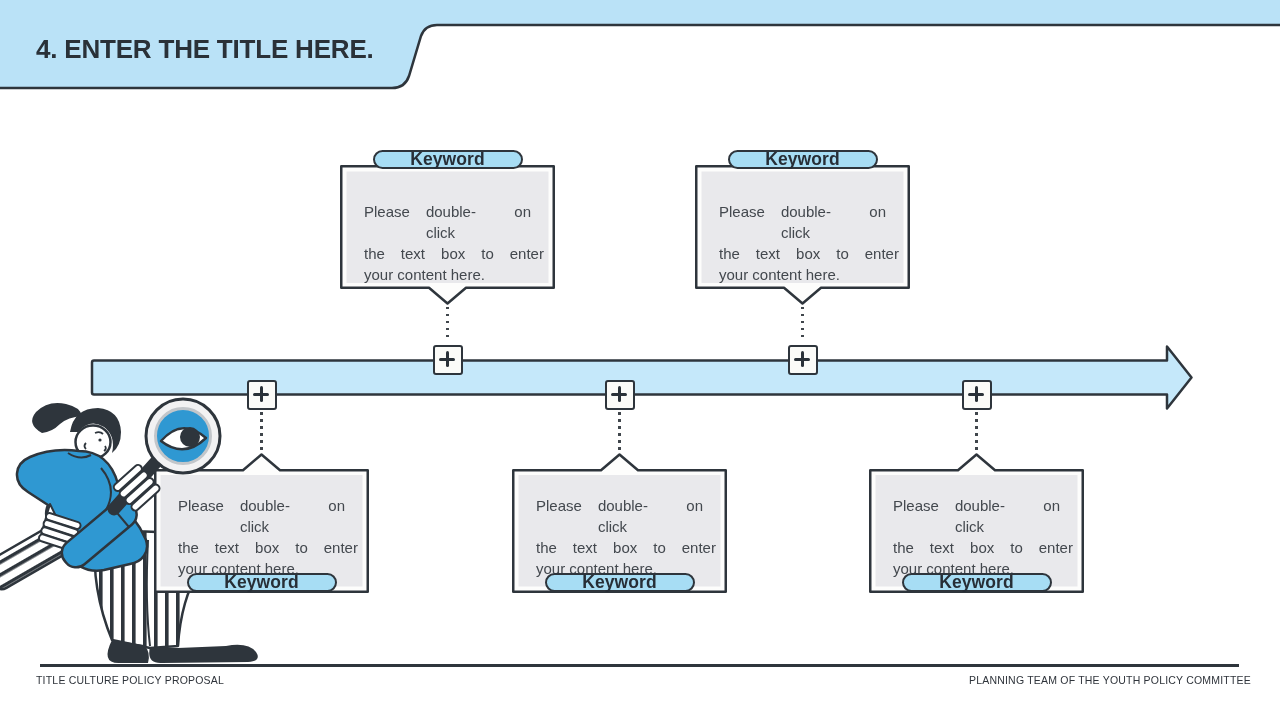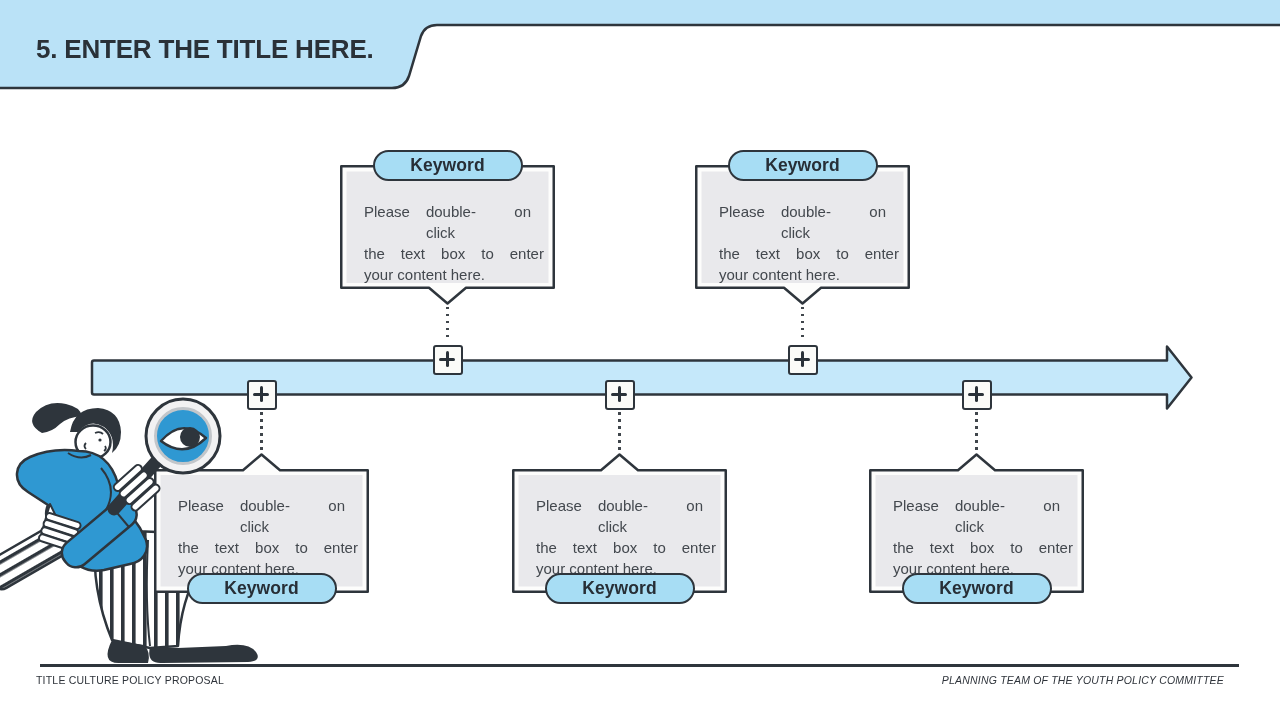--- a/index.html
+++ b/index.html
@@ -28,54 +28,54 @@
   .marker .ph{width:16px;height:3px;left:4.5px;top:11px;}
   .marker .pv{width:3px;height:16px;left:11px;top:4.5px;}
   .dots{
     position:absolute; width:2.5px; z-index:2;
     background:repeating-linear-gradient(to bottom,#40464c 0 2.5px,transparent 2.5px 7px);
   }
   
   .callout{position:absolute; width:215px; z-index:2;}
   .callout svg{position:absolute;left:0;top:0;}
   .pill{
-    position:absolute; width:150px; height:31px; box-sizing:border-box; z-index:4;
+    position:absolute; width:150px; height:19px; box-sizing:border-box; z-index:4;
     background:var(--pill); border:2.5px solid var(--dark); border-radius:17px;
     display:flex; align-items:center; justify-content:center;
     font-size:17.5px; font-weight:700; color:#272e36; letter-spacing:0.1px;
   }
   .body-text{
     position:absolute; width:167px; z-index:3;
     font-size:15px; font-weight:500; color:var(--body-text); line-height:21px;
   }
   .bt-line{display:flex;gap:16px;}
   .bt-line.just{justify-content:space-between;}
   
   #footer-line{position:absolute; left:40px; top:664px; width:1199px; height:2.5px;
     background:var(--dark); z-index:1;}
   .footer-text{
     position:absolute; top:674px; font-size:10.5px; color:#2f343b;
     letter-spacing:0.2px; z-index:1; white-space:nowrap;
   }
   #footer-left{left:36px;}
-  #footer-right{right:56px; font-style:italic;}
+  #footer-right{right:29px; }
   
   #person-back{position:absolute; left:0; top:395px; z-index:1; pointer-events:none;}
   #person-front{position:absolute; left:60px; top:390px; z-index:4; pointer-events:none;}
 </style>
 </head>
 <body>
 
 <div id="slide">
 
   <svg id="banner-svg" width="1280" height="95" viewBox="0 0 1280 95" aria-hidden="true">
     <path d="M0,0 H1280 V25 H437 Q425,25 421,36 L409,76 Q405,88 392,88 H0 Z" fill="var(--banner)"></path>
     <path d="M1280,25 H437 Q425,25 421,36 L409,76 Q405,88 392,88 H0" fill="none" stroke="var(--dark)" stroke-width="2.5"></path>
   </svg>
-  <div id="page-title">5. ENTER THE TITLE HERE.</div>
+  <div id="page-title">4. ENTER THE TITLE HERE.</div>
 
   <svg id="timeline-svg" width="1130" height="76" viewBox="0 0 1130 76" aria-hidden="true">
     <path d="M14,20.5 H1087 V6.5 L1111.5,37.5 L1087,68.5 V54.5 H14 Q12,54.5 12,52.5 V22.5 Q12,20.5 14,20.5 Z" fill="var(--band)" stroke="var(--dark)" stroke-width="2.5" stroke-linejoin="round"></path>
   </svg>
 
   <div id="callout-layer">
       <div class="callout" style="left: 154px; top: 453px; height: 140px;">
         <svg width="215" height="140" viewBox="0 0 215 140">
           <path d="M1.25,138.75 H213.75 V17.25 H126 L107.5,1.5 L89,17.25 H1.25 Z" fill="#fdfdfc" stroke="var(--dark)" stroke-width="2.5" stroke-linejoin="round"></path>
           <rect x="6.5" y="22" width="202" height="111.5" fill="var(--panel)"></rect>

